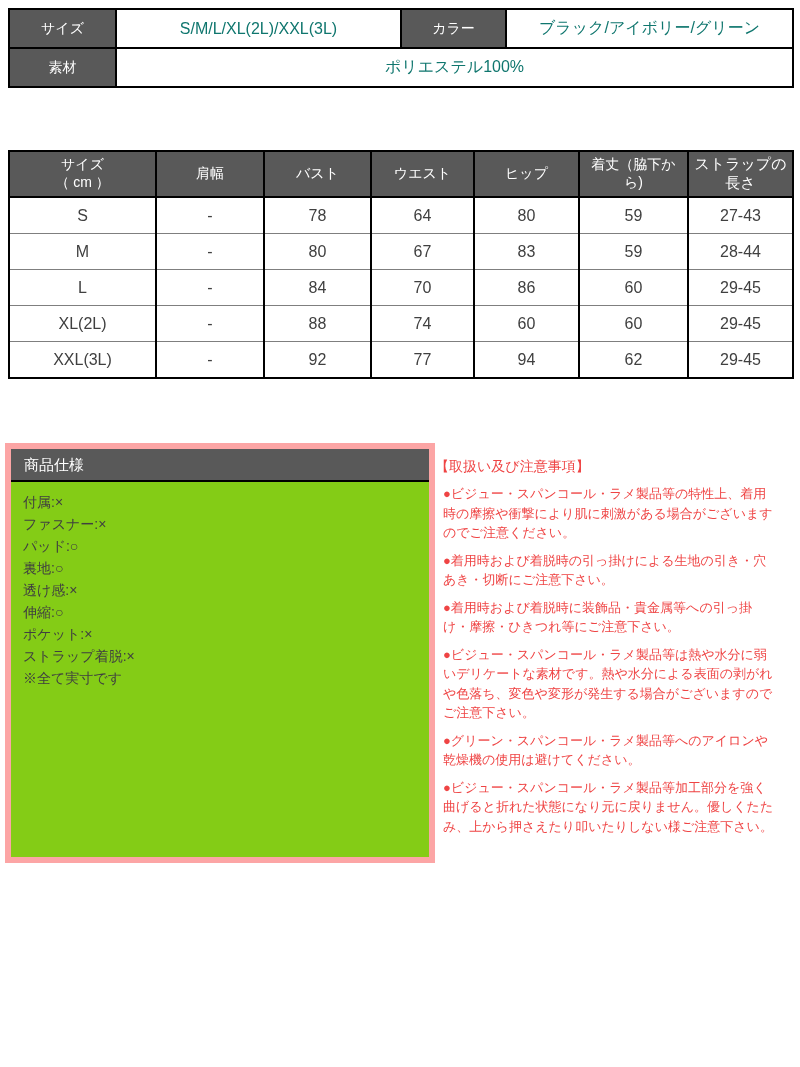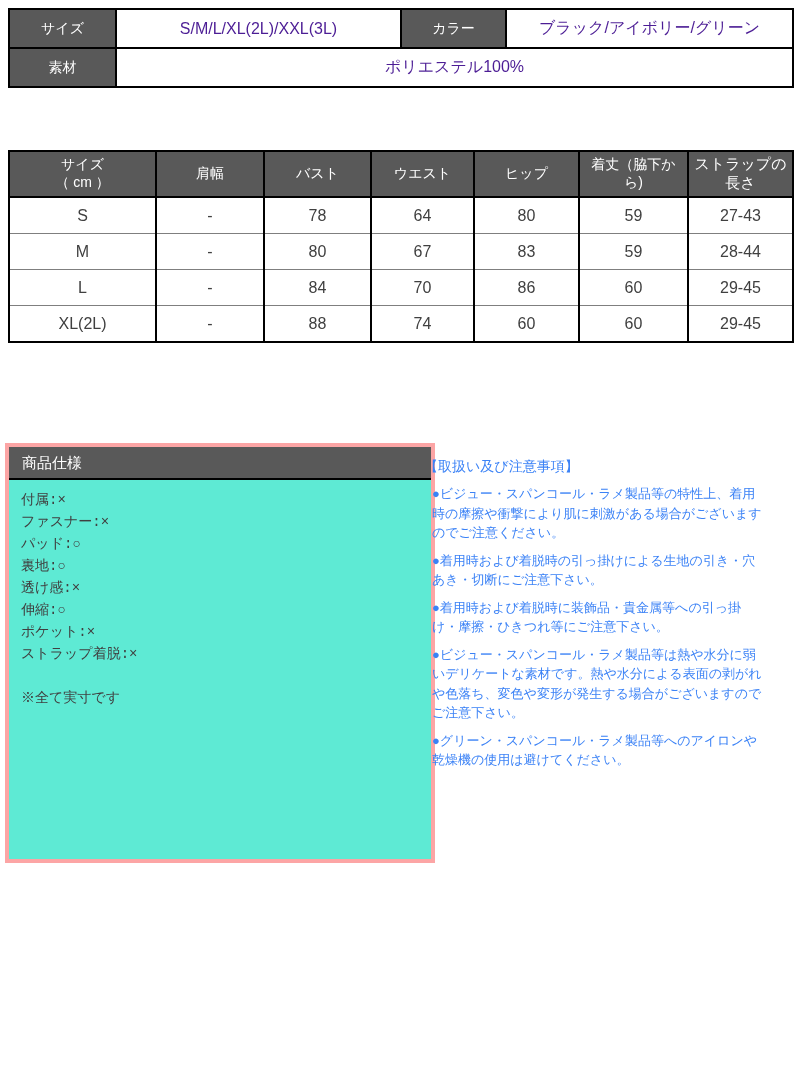--- a/index.html
+++ b/index.html
@@ -20,21 +20,21 @@
   .summary-table td {
     border: 2px solid #000000;
     height: 35px;
     text-align: center;
     overflow: hidden;
   }
   .cell-hdr {
     background: #595959; color: #ffffff;
     font-size: 14px;
   }
-  .cell-val { font-size: 16px; color: #4c1d95; }
+  .cell-val { font-size: 16px; color: #0f766e; }
 
   
   .size-table {
     position: absolute; left: 8px; top: 150px;
     width: 784px;
     border-collapse: collapse; table-layout: fixed;
     border: 2px solid #000000;
   }
   .size-table th {
     background: #595959; color: #ffffff;
@@ -52,43 +52,43 @@
     border-left: 2px solid #000000; border-right: 2px solid #000000;
     border-top: 1px solid #7f7f7f;
     overflow: hidden;
   }
   .size-table td.col-first { border-right: 2px solid #000000; }
 
   
   .spec-box {
     position: absolute; left: 5px; top: 443px;
     width: 430px; height: 420px;
-    border: 4px solid #fca5a5;
+    border: 6px solid #fca5a5;
     box-sizing: border-box;
-    background: #5eead4;
+    background: #84cc16;
   }
   .spec-box-header {
     background: #595959; color: #ffffff;
     font-size: 15px;
     height: 31px; line-height: 31px;
     padding-left: 13px;
     border-bottom: 2px solid #000000;
   }
   .spec-body {
     padding: 9px 12px 0 12px;
-    font-size: 14px; line-height: 22px; font-family: Liberation Mono, monospace;
-  }
-  .spec-note { margin-top: 22px; }
+    font-size: 14px; line-height: 22px;
+  }
+  .spec-note { }
 
   
   .notes {
-    position: absolute; left: 424px; top: 456px;
+    position: absolute; left: 435px; top: 456px;
     width: 348px;
     font-size: 13px; line-height: 19.5px;
-    color: #3b82f6;
+    color: #ef4444;
   }
   .notes-title { font-size: 14px; line-height: 20px; }
   .notes p { margin: 8px; }
 </style>
 </head>
 <body>
 
 <table class="summary-table">
   <colgroup>
     <col style="width:107px">
@@ -162,20 +162,29 @@
       <td>60</td>
       <td>29-45</td>
     </tr>
     <tr>
       <td class="col-first">XL(2L)</td>
       <td>-</td>
       <td>88</td>
       <td>74</td>
       <td>60</td>
       <td>60</td>
+      <td>29-45</td>
+    </tr>
+    <tr>
+      <td class="col-first">XXL(3L)</td>
+      <td>-</td>
+      <td>92</td>
+      <td>77</td>
+      <td>94</td>
+      <td>62</td>
       <td>29-45</td>
     </tr>
   </tbody>
 </table>
 
 <div class="spec-box">
   <div class="spec-box-header">商品仕様</div>
   <div class="spec-body">
     <div>付属:×</div>
     <div>ファスナー:×</div>
@@ -189,13 +198,14 @@
   </div>
 </div>
 
 <div class="notes">
   <div class="notes-title">【取扱い及び注意事項】</div>
   <p>●ビジュー・スパンコール・ラメ製品等の特性上、着用時の摩擦や衝撃により肌に刺激がある場合がございますのでご注意ください。</p>
   <p>●着用時および着脱時の引っ掛けによる生地の引き・穴あき・切断にご注意下さい。</p>
   <p>●着用時および着脱時に装飾品・貴金属等への引っ掛け・摩擦・ひきつれ等にご注意下さい。</p>
   <p>●ビジュー・スパンコール・ラメ製品等は熱や水分に弱いデリケートな素材です。熱や水分による表面の剥がれや色落ち、変色や変形が発生する場合がございますのでご注意下さい。</p>
   <p>●グリーン・スパンコール・ラメ製品等へのアイロンや乾燥機の使用は避けてください。</p>
+  <p>●ビジュー・スパンコール・ラメ製品等加工部分を強く曲げると折れた状態になり元に戻りません。優しくたたみ、上から押さえたり叩いたりしない様ご注意下さい。</p>
 </div>
 
 </body></html>

